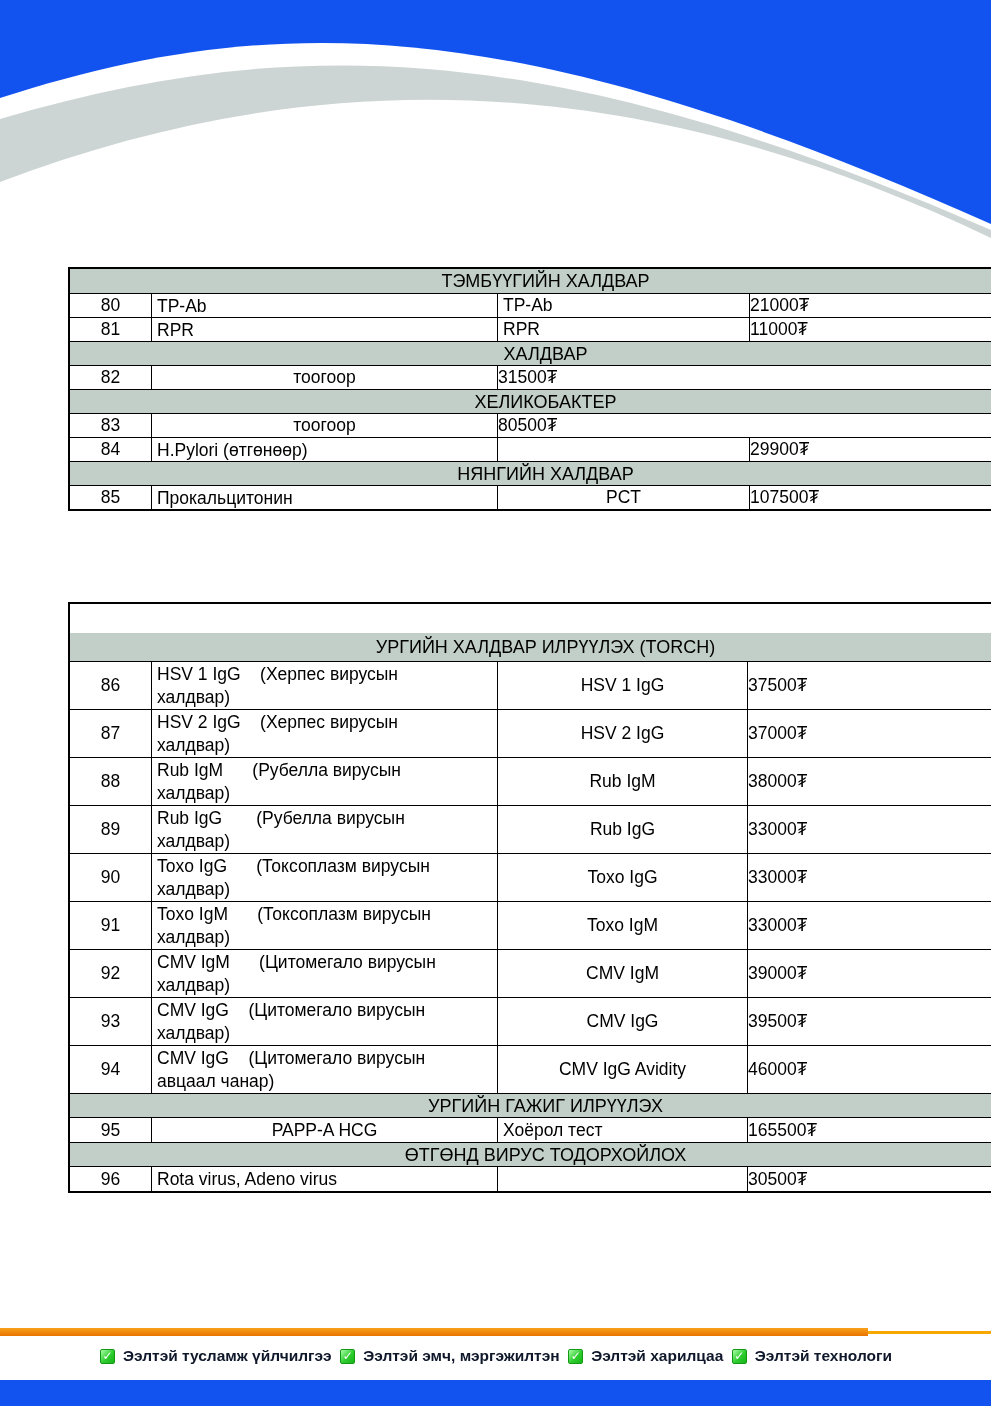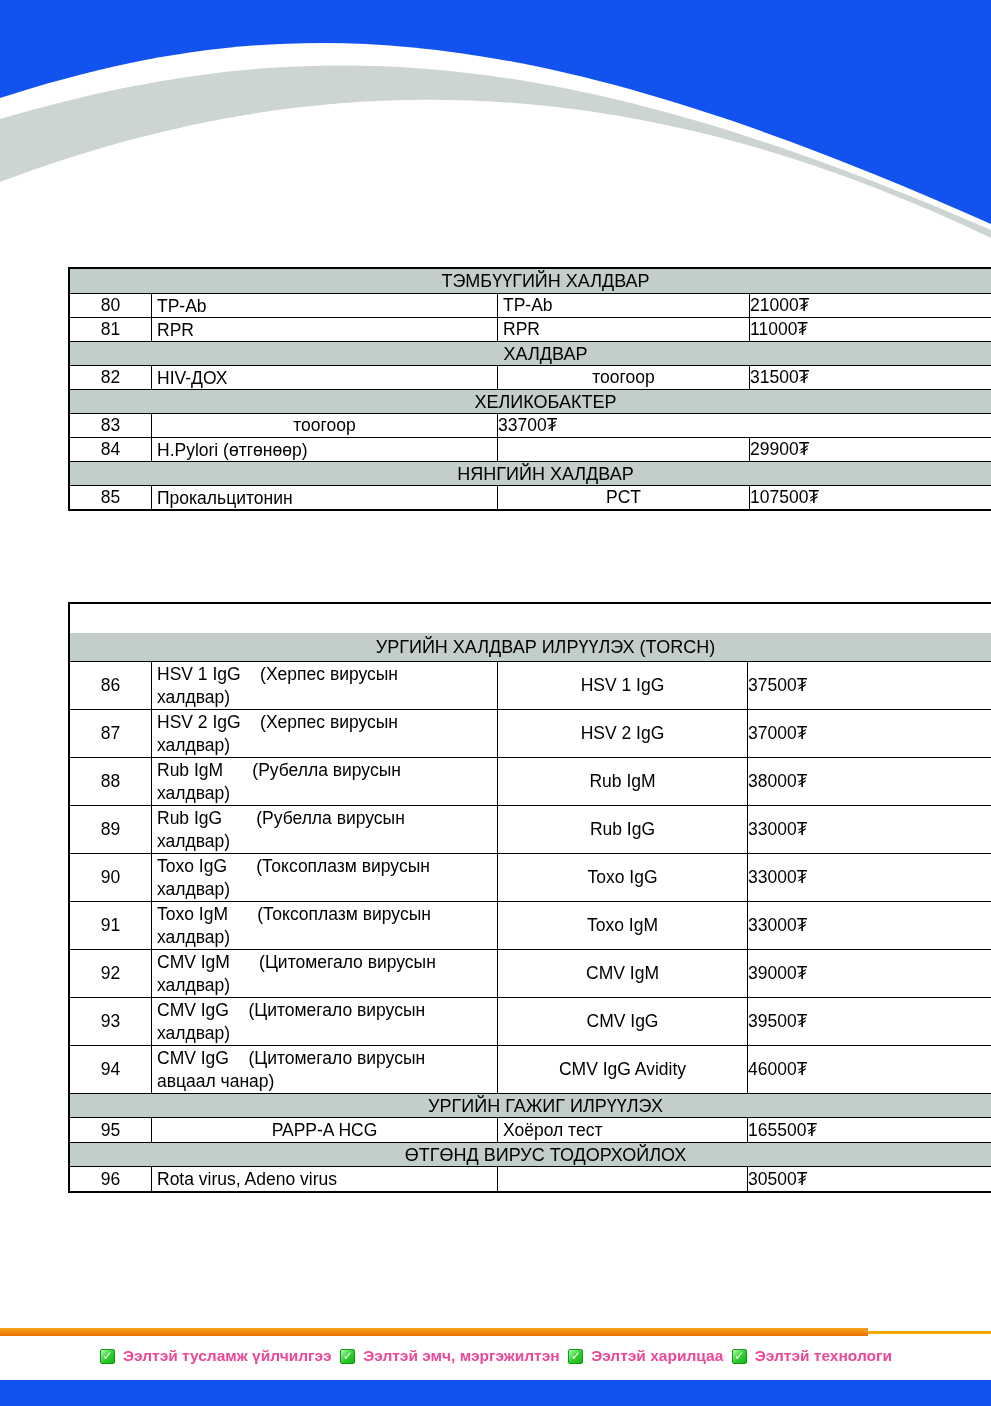--- a/index.html
+++ b/index.html
@@ -48,21 +48,21 @@
     display:flex;justify-content:space-between;align-items:center;
   }
   .footer-item{display:flex;align-items:center;gap:8px;}
   .check-icon{
     width:15px;height:15px;border-radius:2px;flex:0 0 auto;
     background:linear-gradient(135deg,#aaffaa 0%,#2ecc2e 55%,#17b517 100%);
     border:1px solid #119911;box-sizing:border-box;
     display:flex;align-items:center;justify-content:center;
     color:#ffffff;font-size:12px;font-weight:bold;line-height:1;
   }
-  .footer-label{font-size:15.5px;font-weight:bold;color:#ec4899;white-space:nowrap;}
+  .footer-label{font-size:15.5px;font-weight:bold;color:#0f172a;white-space:nowrap;}
   .bottom-bar{position:absolute;top:1380px;left:0;width:991px;height:26px;background:#1253f0;}
 </style>
 </head>
 <body>
 
 <div class="page">
 
   <svg class="header-swoosh" width="991" height="245" viewBox="0 0 991 245" aria-hidden="true">
     <rect x="0" y="0" width="991" height="245" fill="#1253f0"></rect>
     <path d="M0,98 C280,8 520,14 991,224 L991,245 L0,245 Z" fill="#ffffff"></path>
@@ -87,33 +87,30 @@
           <div class="name-line">RPR</div>
         </div>
         <div class="cell cell-method left">RPR</div>
         <div class="cell cell-price">11000₮</div>
       </div>
       <div class="trow section-row">
         <div class="section-cell">ХАЛДВАР</div>
       </div>
       <div class="trow item-row">
         <div class="cell cell-num">82</div>
-        <div class="cell cell-name">
-          <div class="name-line">HIV-ДОХ</div>
-        </div>
         <div class="cell cell-method">тоогоор</div>
         <div class="cell cell-price">31500₮</div>
       </div>
       <div class="trow section-row">
         <div class="section-cell">ХЕЛИКОБАКТЕР</div>
       </div>
       <div class="trow item-row">
         <div class="cell cell-num">83</div>
         <div class="cell cell-method">тоогоор</div>
-        <div class="cell cell-price">33700₮</div>
+        <div class="cell cell-price">80500₮</div>
       </div>
       <div class="trow item-row">
         <div class="cell cell-num">84</div>
         <div class="cell cell-name">
           <div class="name-line">H.Pylori (өтгөнөөр)</div>
         </div>
         <div class="cell cell-method"></div>
         <div class="cell cell-price">29900₮</div>
       </div>
       <div class="trow section-row">

